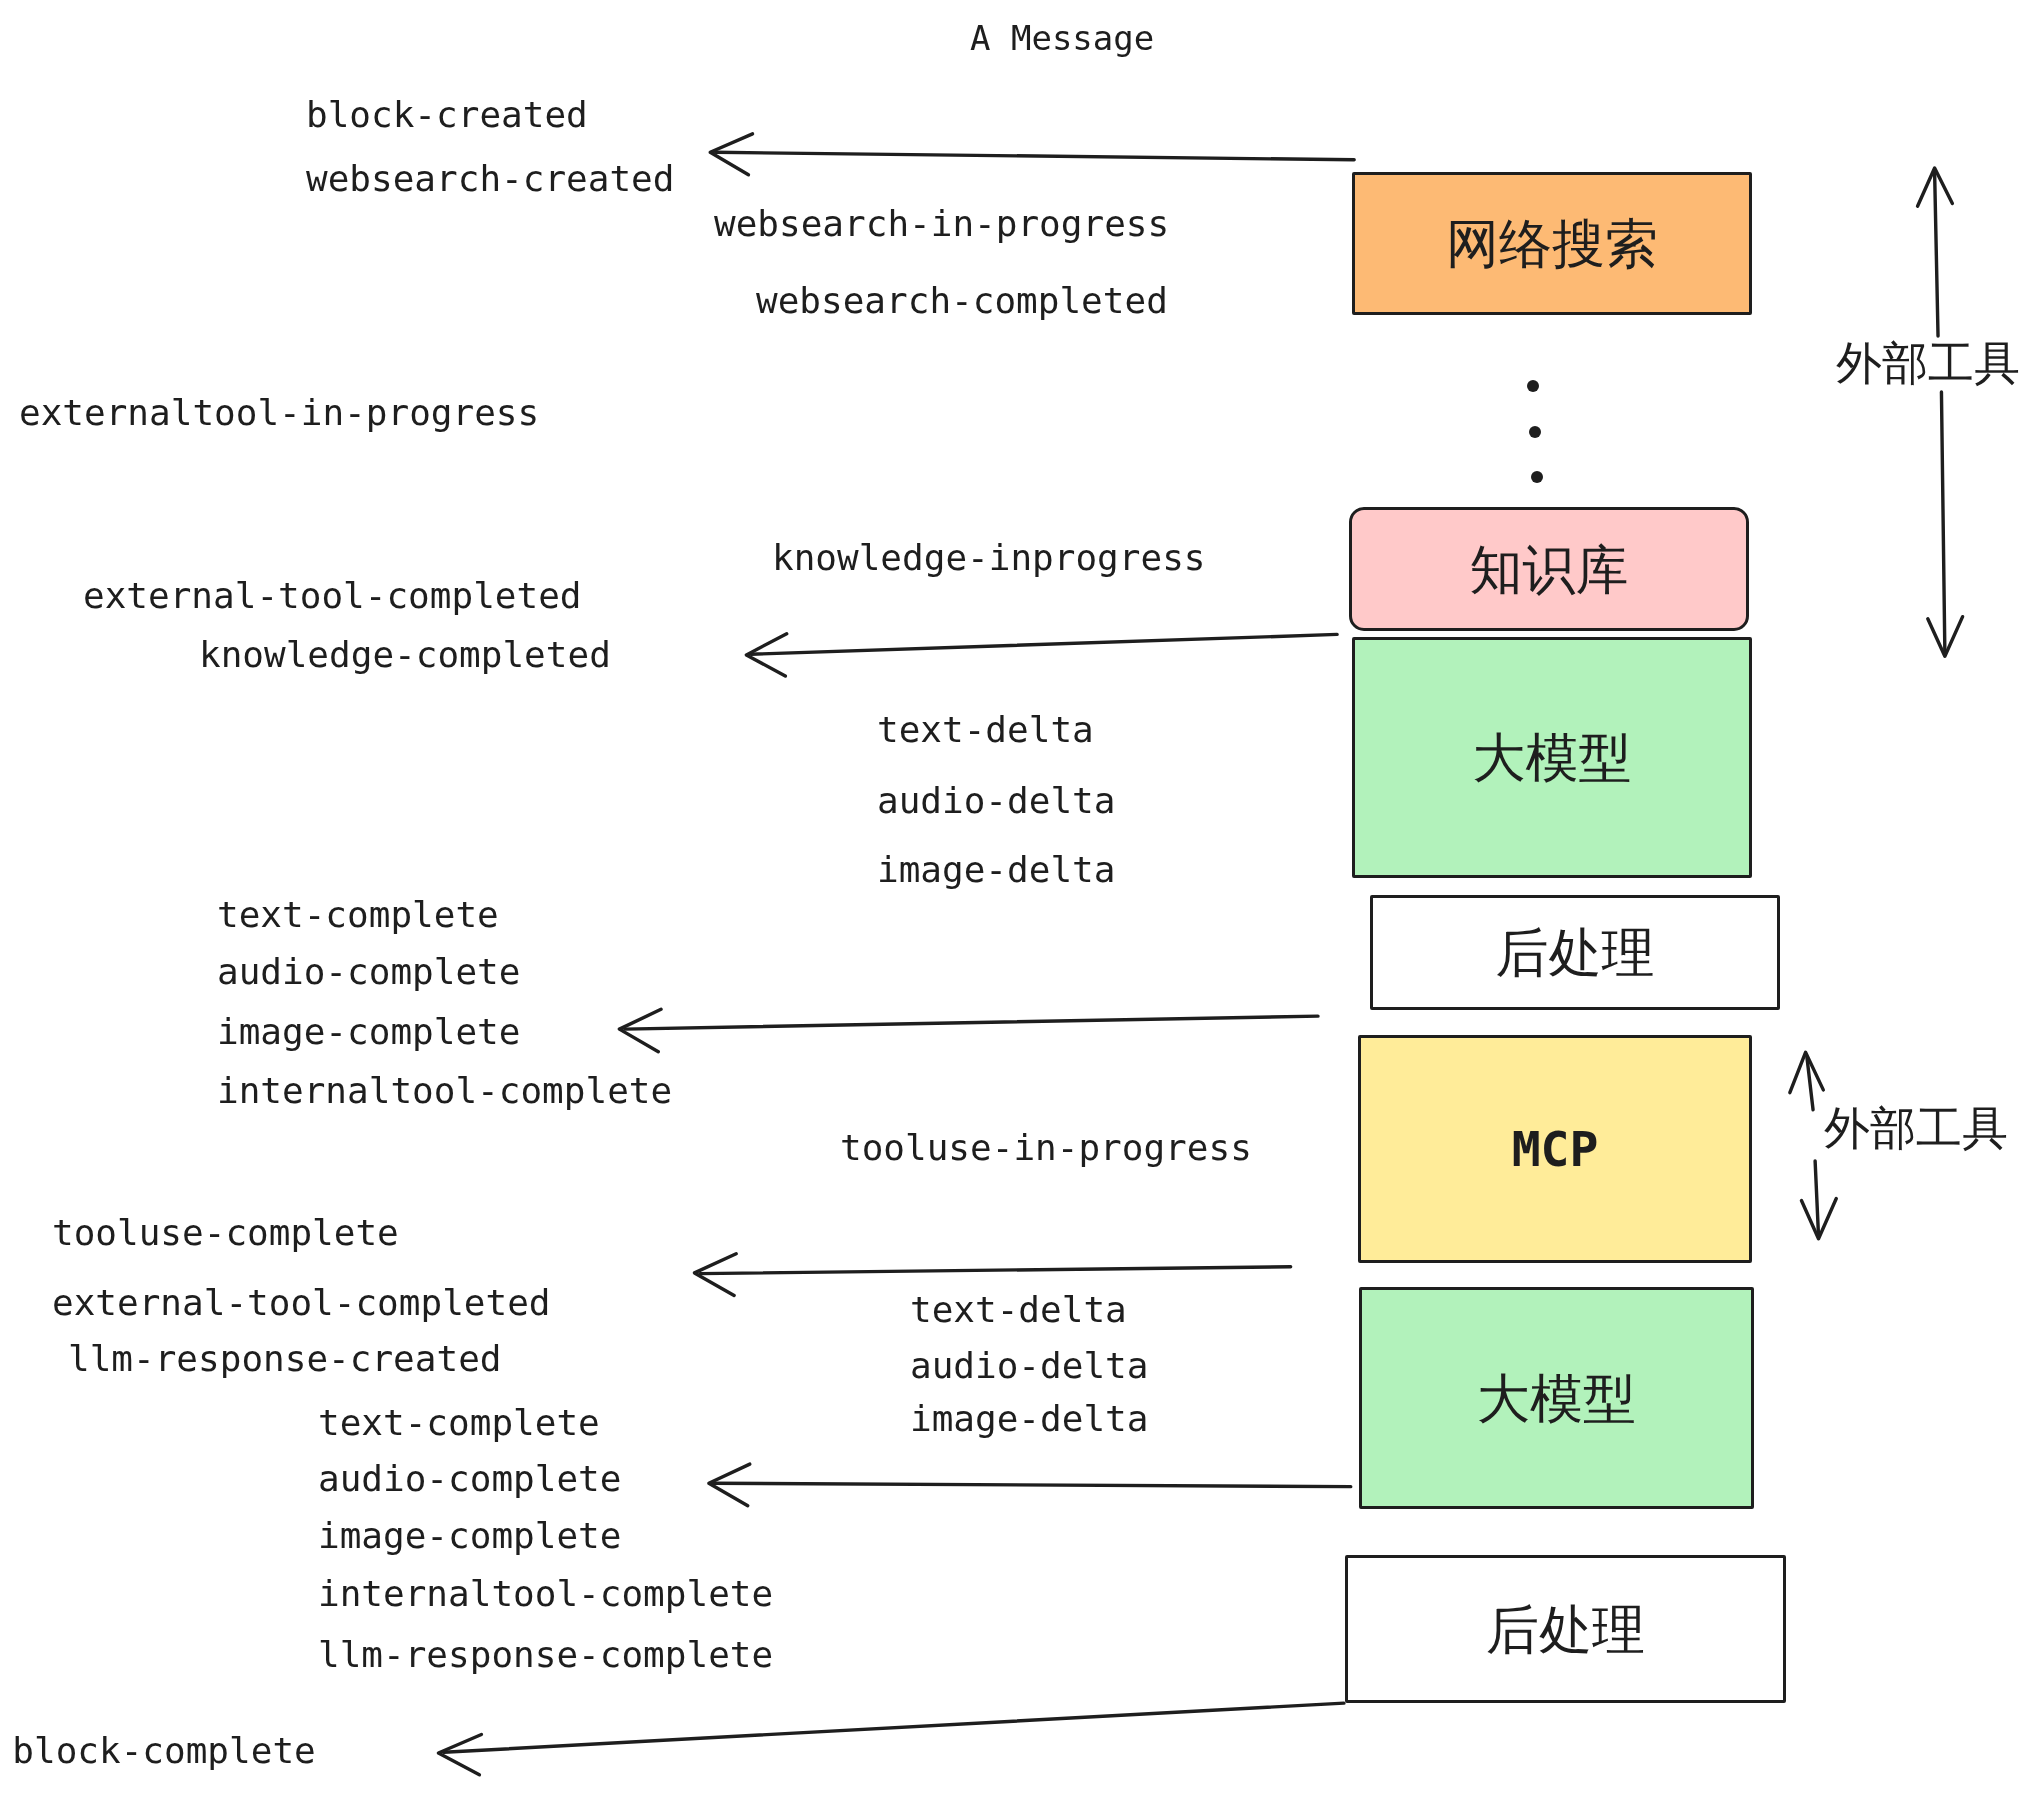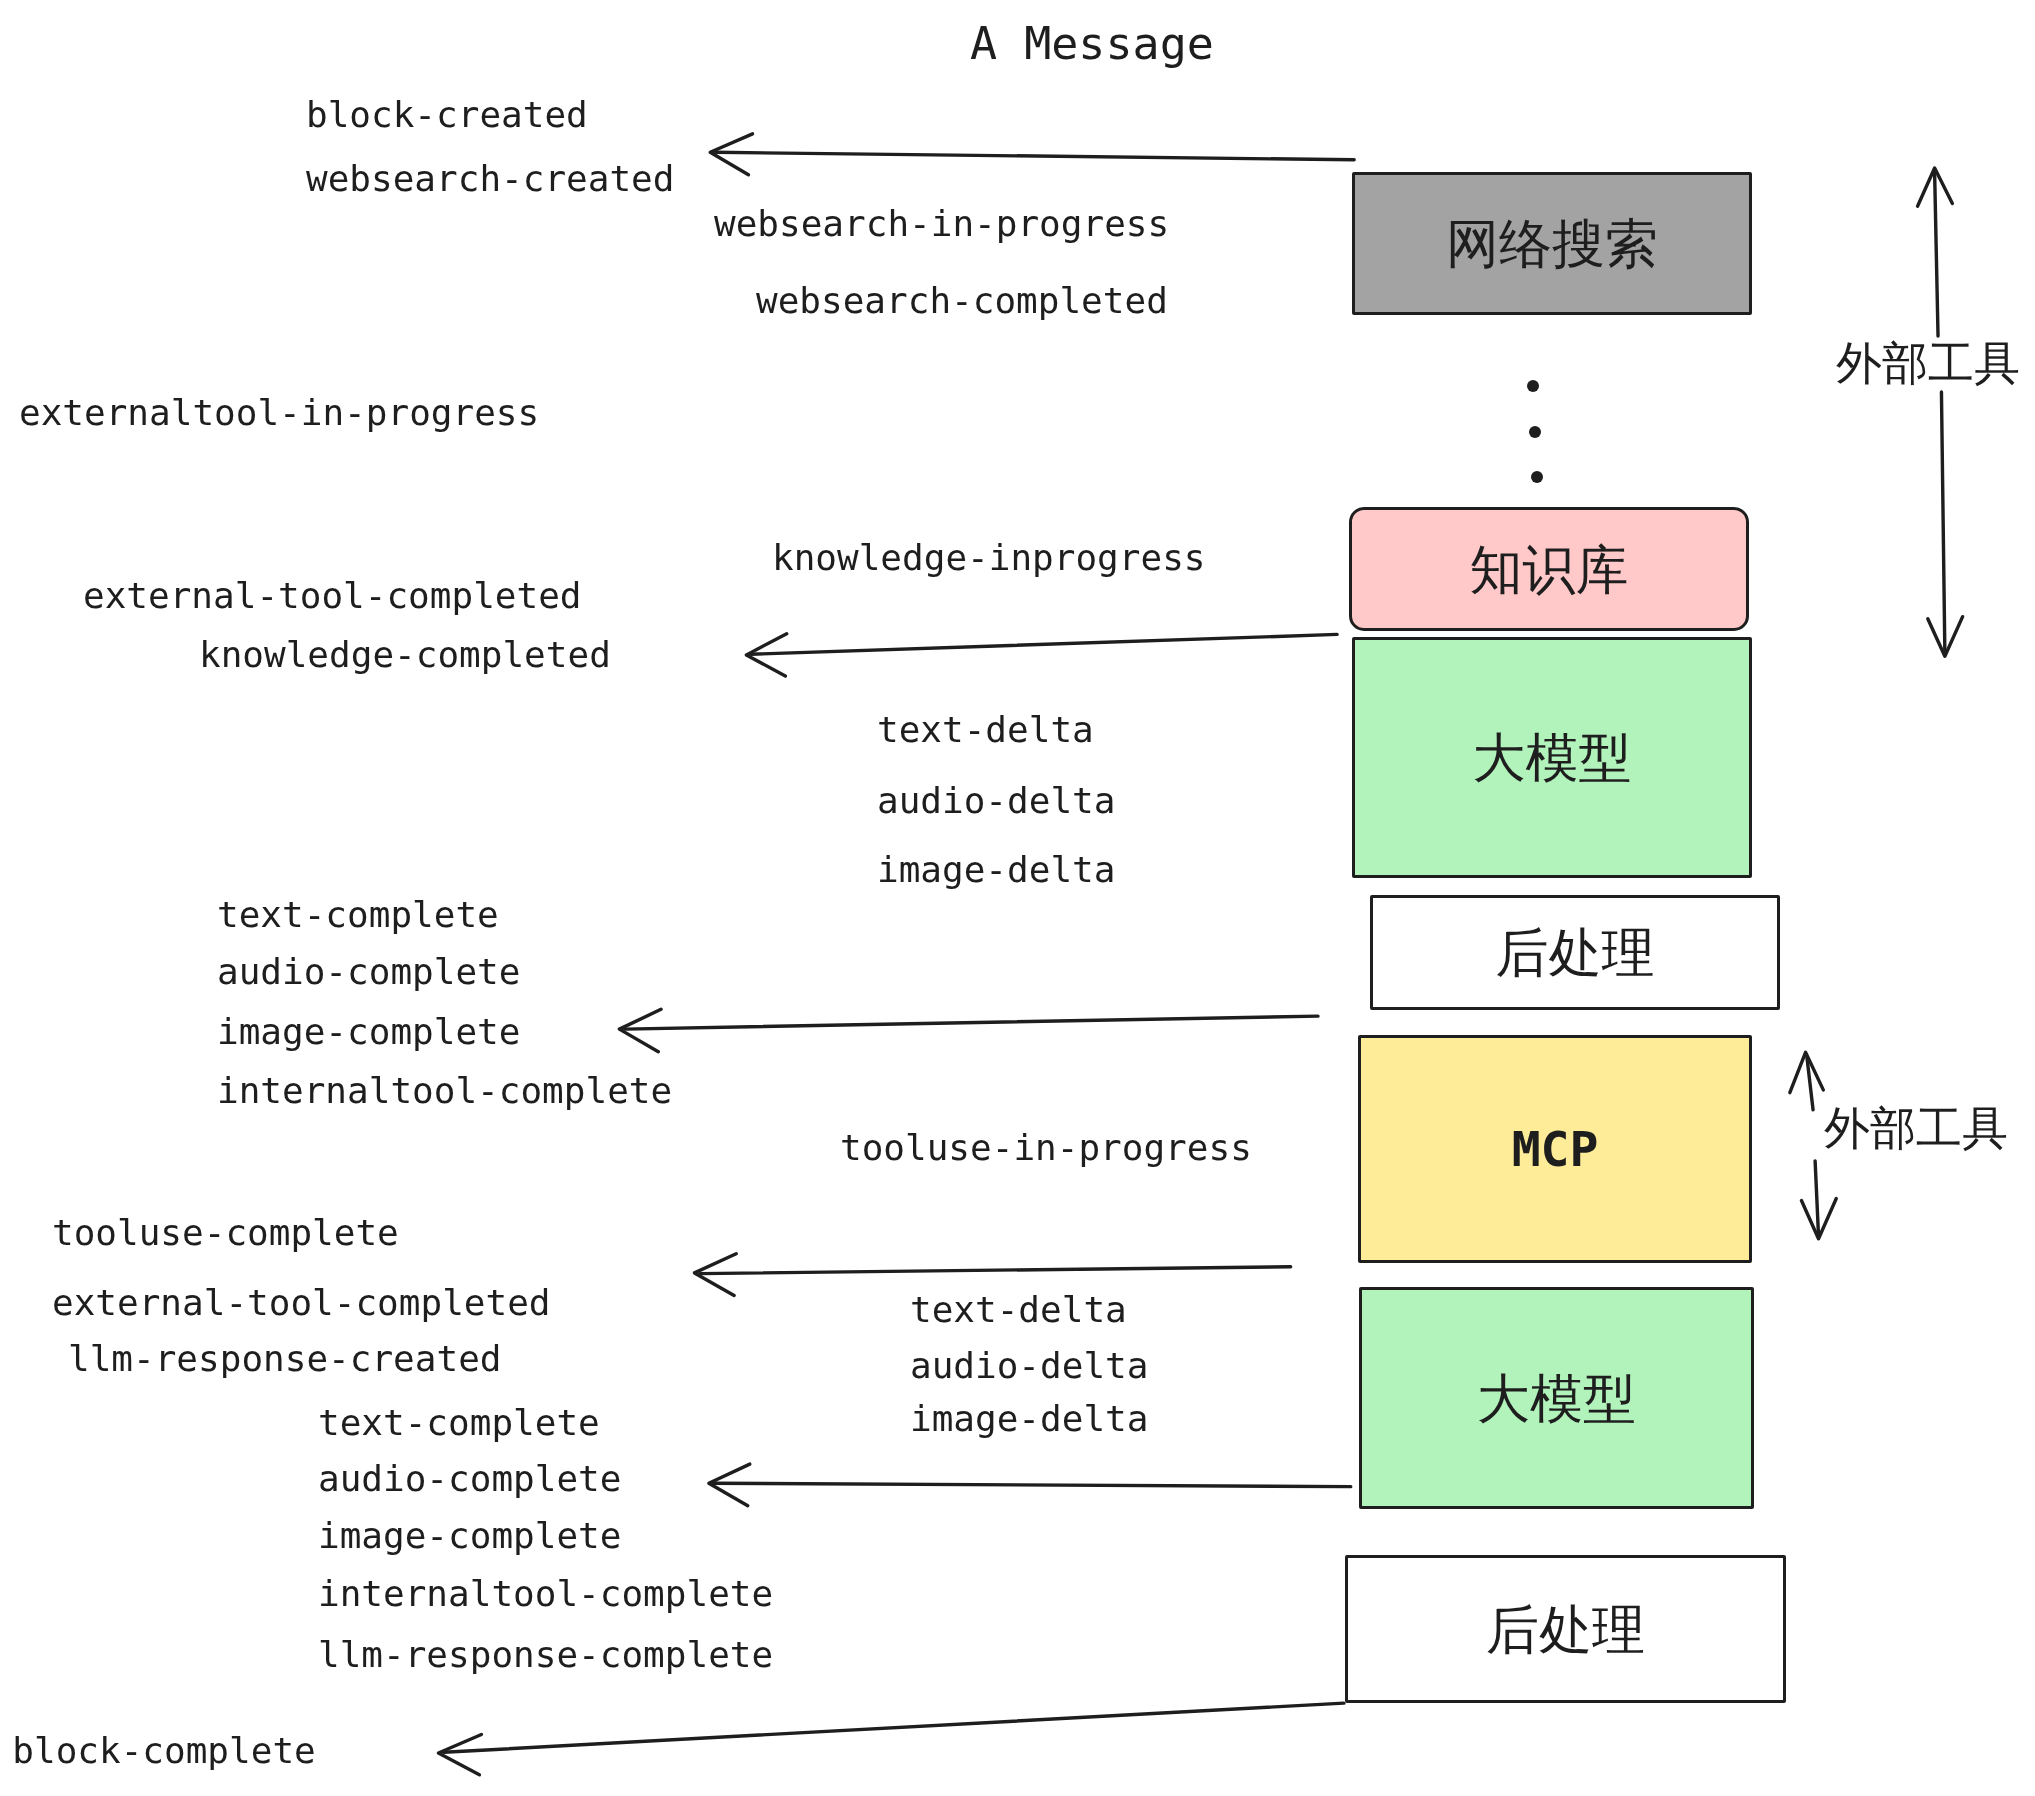--- a/index.html
+++ b/index.html
@@ -13,21 +13,21 @@
   }
   .evt{
     position:absolute;
     font-size:36px;
     line-height:1;
     white-space:nowrap;
     letter-spacing:0px;
   }
   .title{
     position:absolute;
-    font-size:45px;
+    font-size:34px;
     line-height:1;
     white-space:nowrap;
   }
   .node{
     position:absolute;
     border:3.4px solid #1e1e1e;
     border-radius:2px;
     display:flex;
     align-items:center;
     justify-content:center;
@@ -142,21 +142,21 @@
   <div class="evt" style="left:910px;top:1292px;">text-delta</div>
   <div class="evt" style="left:910px;top:1348px;">audio-delta</div>
   <div class="evt" style="left:910px;top:1401px;">image-delta</div>
   <div class="evt" style="left:318px;top:1405px;">text-complete</div>
   <div class="evt" style="left:318px;top:1461px;">audio-complete</div>
   <div class="evt" style="left:318px;top:1518px;">image-complete</div>
   <div class="evt" style="left:318px;top:1576px;">internaltool-complete</div>
   <div class="evt" style="left:12.3px;top:1733px;">block-complete</div>
   <div class="evt" style="left:318px;top:1637px;">llm-response-complete</div>
 
-  <div class="node" style="left: 1352px; top: 172px; width: 400px; height: 143px; background: #a3a3a3;">
+  <div class="node" style="left: 1352px; top: 172px; width: 400px; height: 143px; background: #fdba74;">
     <span class="lbl">网络搜索</span>
   </div>
 
   <span class="dot" style="left:1527px;top:380px;"></span>
   <span class="dot" style="left:1529px;top:426px;"></span>
   <span class="dot" style="left:1531px;top:471px;"></span>
 
   <div class="node" style="left: 1349px; top: 507px; width: 400px; height: 124px; background: rgb(255, 201, 201); border-radius: 15px;">
     <span class="lbl">知识库</span>
   </div>

